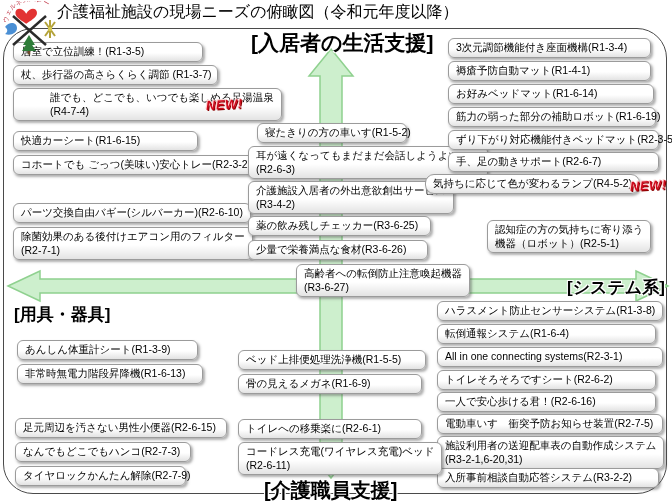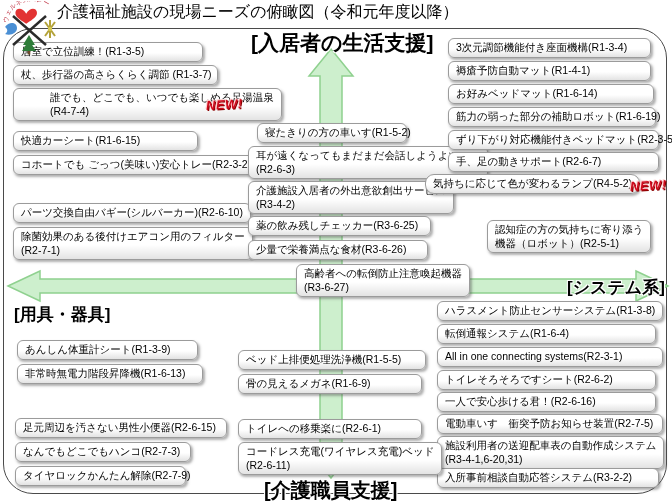--- a/index.html
+++ b/index.html
@@ -98,21 +98,21 @@
   <div class="nb" style="left:487px;top:220px;">認知症の方の気持ちに寄り添う
 機器（ロボット）(R2-5-1)</div>
 
   <div class="nb" style="left:437px;top:301px;width:226px">ハラスメント防止センサーシステム(R1-3-8)</div>
   <div class="nb" style="left:437px;top:324px;width:219px">転倒通報システム(R1-6-4)</div>
   <div class="nb" style="left:437px;top:347px;width:226px">All in one connecting systems(R2-3-1)</div>
   <div class="nb" style="left:437px;top:370px;width:219px">トイレそろそろですシート(R2-6-2)</div>
   <div class="nb" style="left:437px;top:392px;width:219px">一人で安心歩ける君！(R2-6-16)</div>
   <div class="nb" style="left:437px;top:414px;width:226px">電動車いす　衝突予防お知らせ装置(R2-7-5)</div>
   <div class="nb" style="left:437px;top:436px;">施設利用者の送迎配車表の自動作成システム
-(R3-4-1,6-20,31)</div>
+(R3-2-1,6-20,31)</div>
   <div class="nb" style="left:437px;top:468px;width:222px">入所事前相談自動応答システム(R3-2-2)</div>
 
   <div class="nb" style="left:17px;top:340px;width:181px">あんしん体重計シート(R1-3-9)</div>
   <div class="nb" style="left:17px;top:364px;width:186px">非常時無電力階段昇降機(R1-6-13)</div>
   <div class="nb" style="left:15px;top:418px;width:212px">足元周辺を汚さない男性小便器(R2-6-15)</div>
   <div class="nb" style="left:15px;top:442px;width:176px">なんでもどこでもハンコ(R2-7-3)</div>
   <div class="nb" style="left:15px;top:466px;width:171px">タイヤロックかんたん解除(R2-7-9)</div>
 
   <div class="nb" style="left:238px;top:350px;width:188px">ベッド上排便処理洗浄機(R1-5-5)</div>
   <div class="nb" style="left:238px;top:374px;width:184px">骨の見えるメガネ(R1-6-9)</div>

